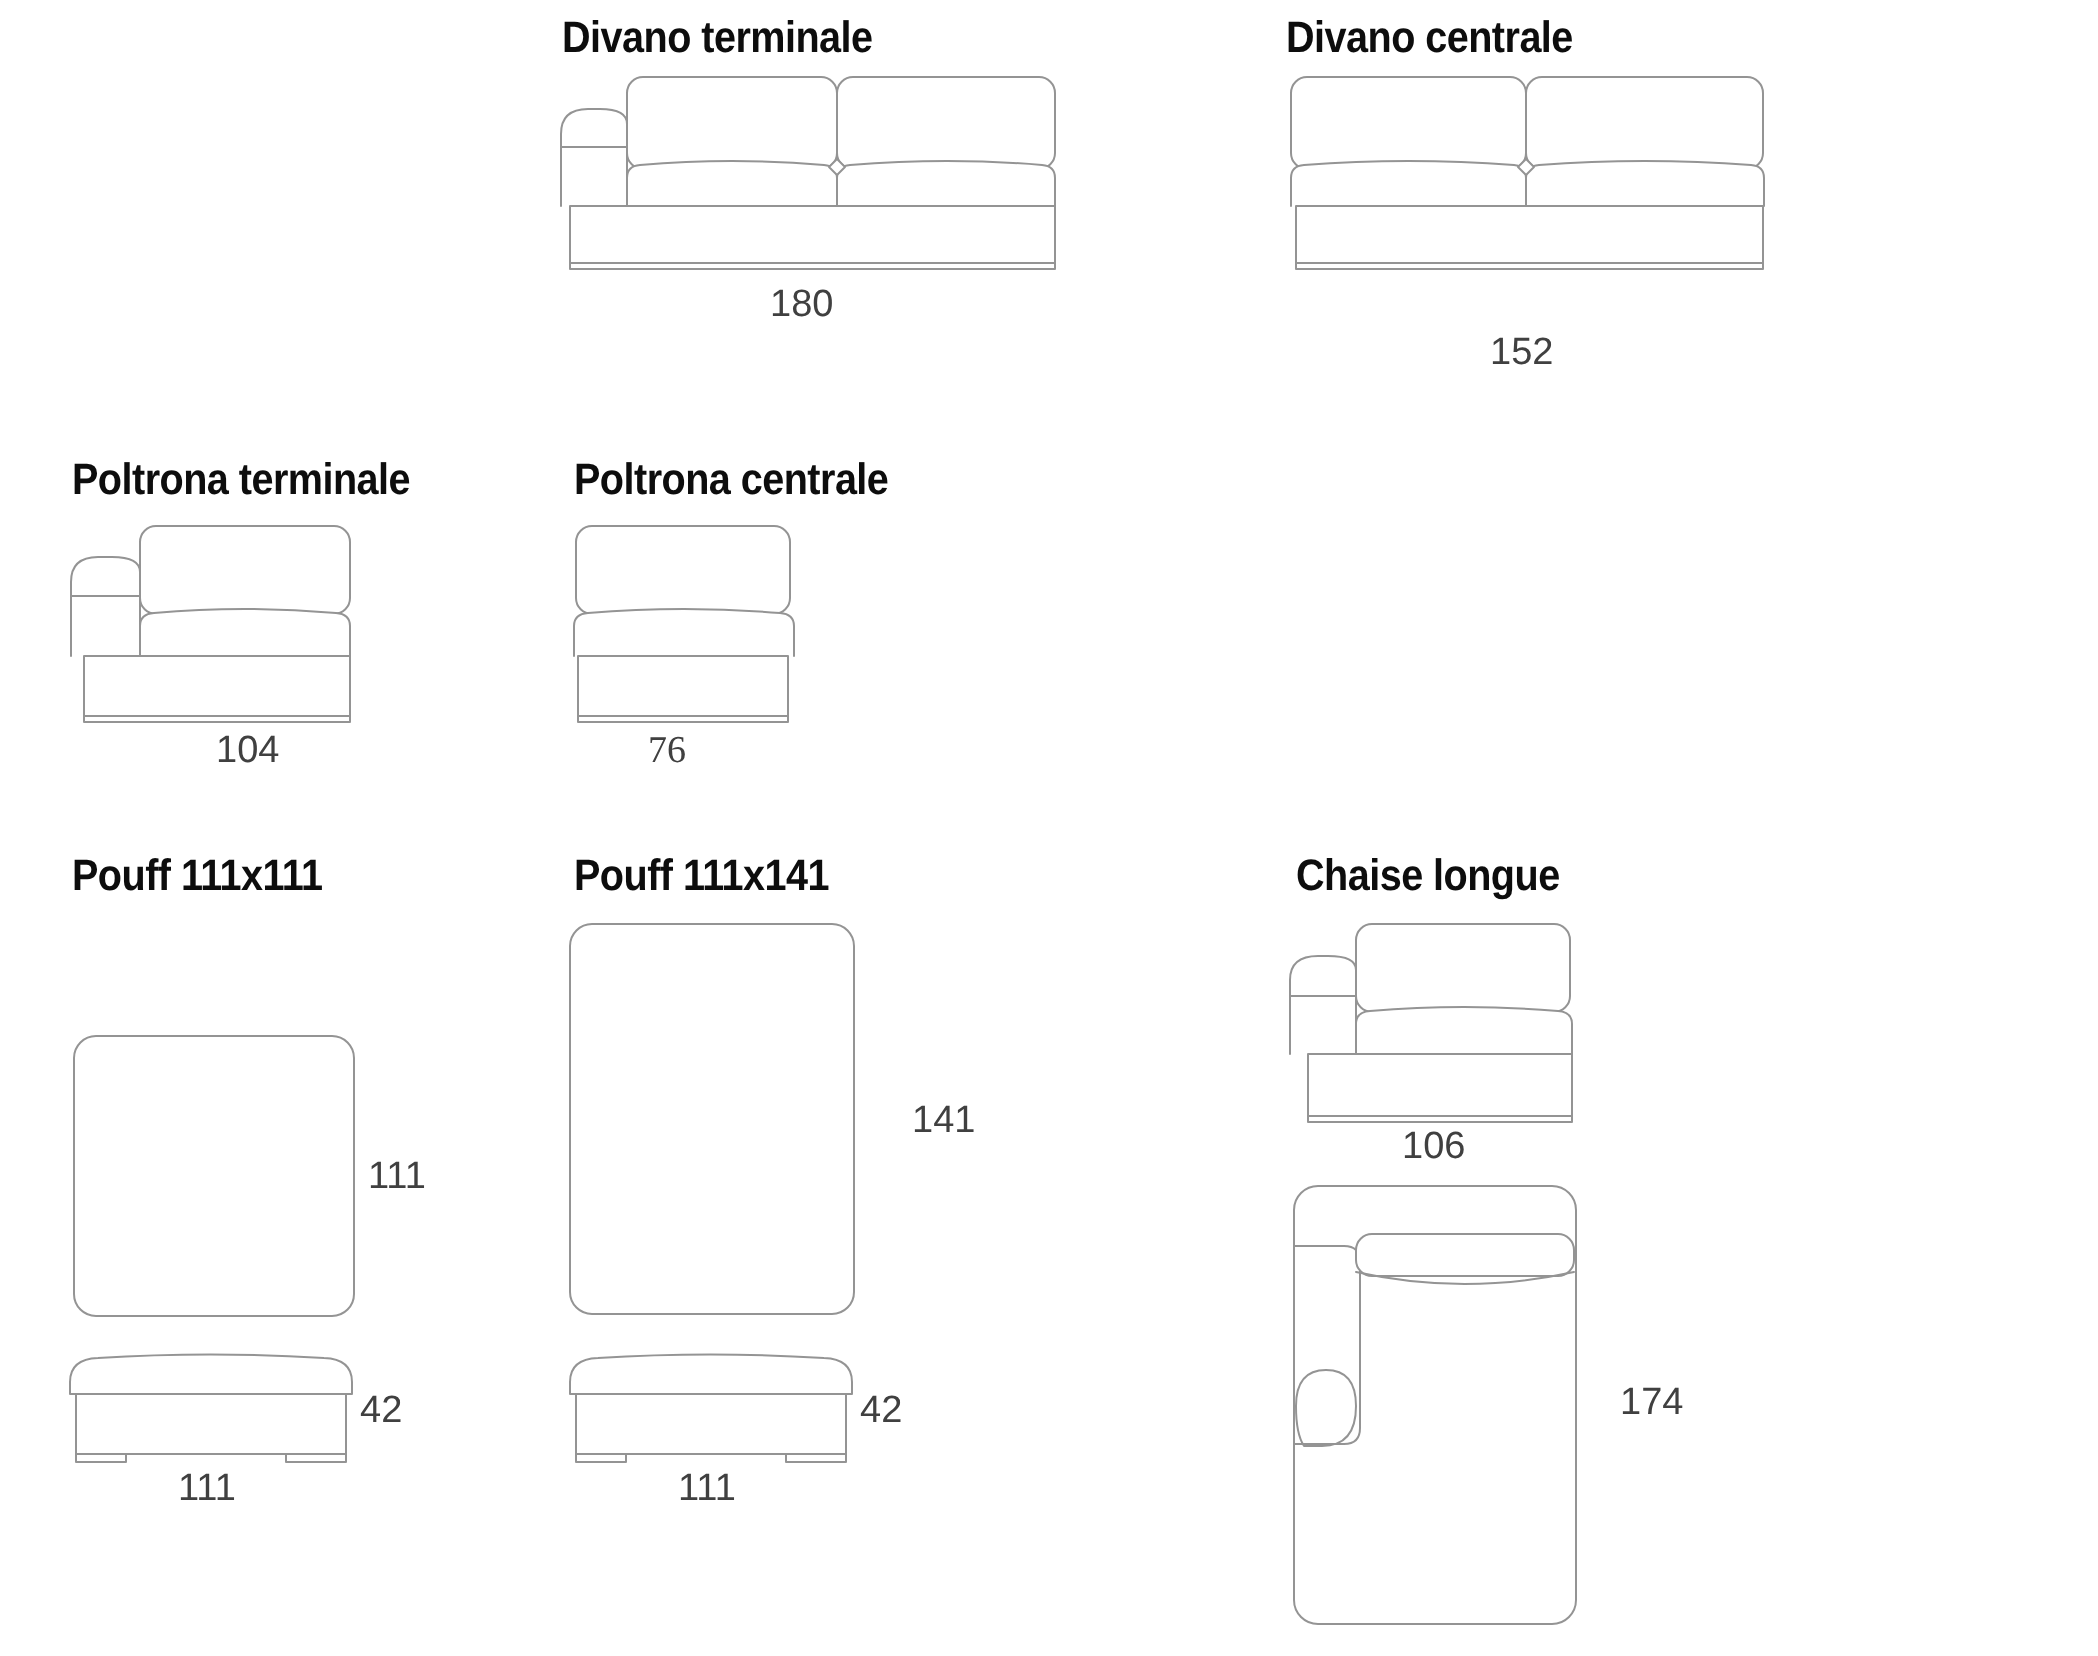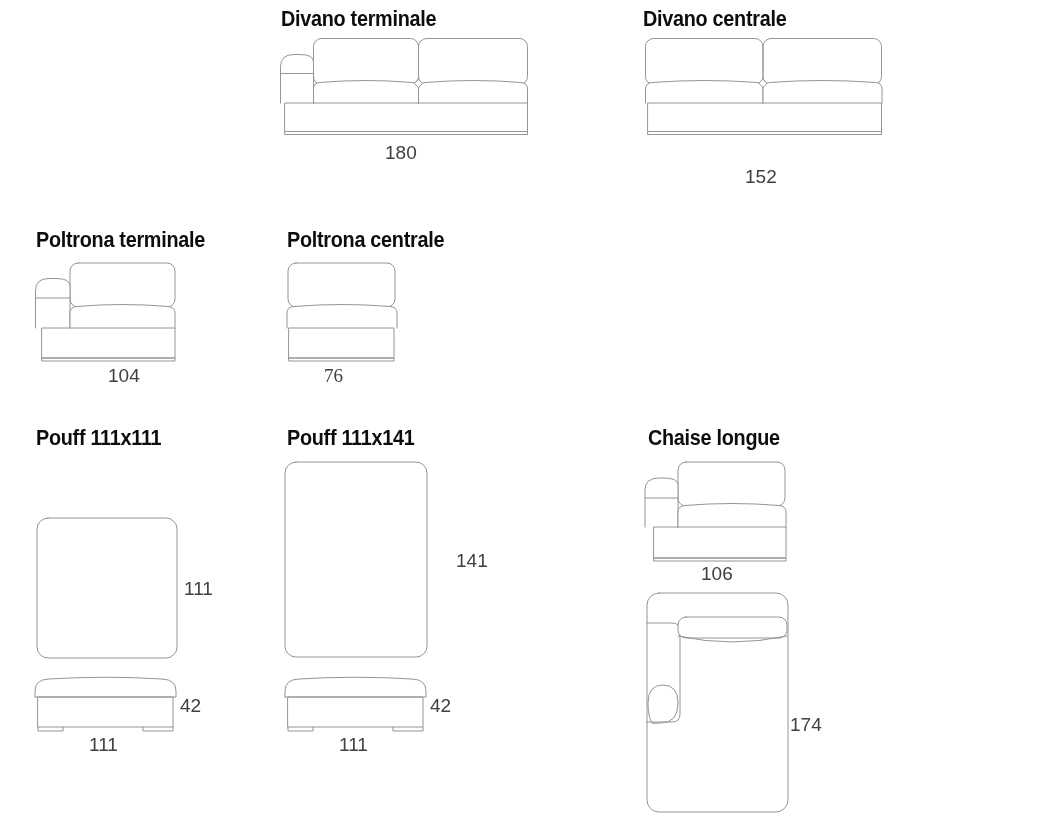--- a/index.html
+++ b/index.html
@@ -137,16 +137,16 @@
       <rect x="11" y="100" width="132" height="3"></rect>
     </svg>
     <div class="dim" style="left:701px;top:564px;width:36px;">106</div>
     <svg class="drawing" style="left:644px;top:590px;" width="148" height="226" viewBox="0 0 148 226" stroke="#949494" fill="none" stroke-width="1" stroke-linejoin="round" stroke-linecap="round">
       <rect x="3" y="3" width="141" height="219" rx="12"></rect>
       <path d="M3,33 H28 Q36,33 36,41 V124 Q36,132 28,132 H3"></path>
       <path d="M8,133 Q4,127 4,113 Q4,95 19,95 Q34,95 34,113 Q34,133 17,133 Z"></path>
       <rect x="34" y="27" width="109" height="21" rx="8" fill="#fff"></rect>
       <path d="M34,46 Q88,58 143,46"></path>
     </svg>
-    <div class="dim" style="left:790px;top:715px;width:40px;">174</div>
+    <div class="dim" style="left:790px;top:692px;width:40px;padding-left:20px;">174</div>
   </section>
 
 </div>
 
 </body></html>

